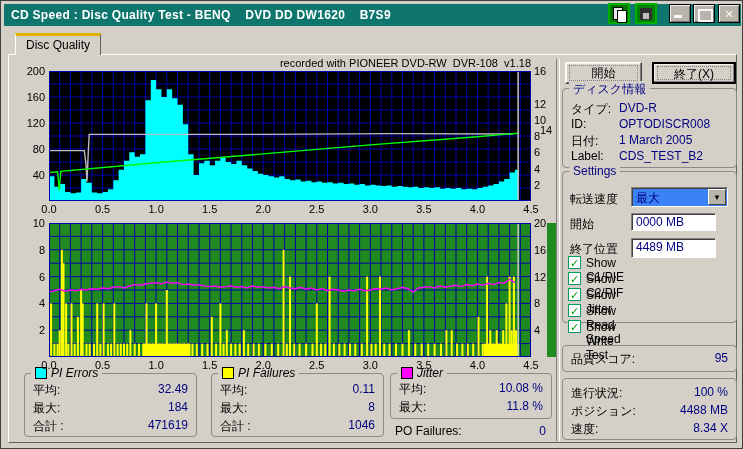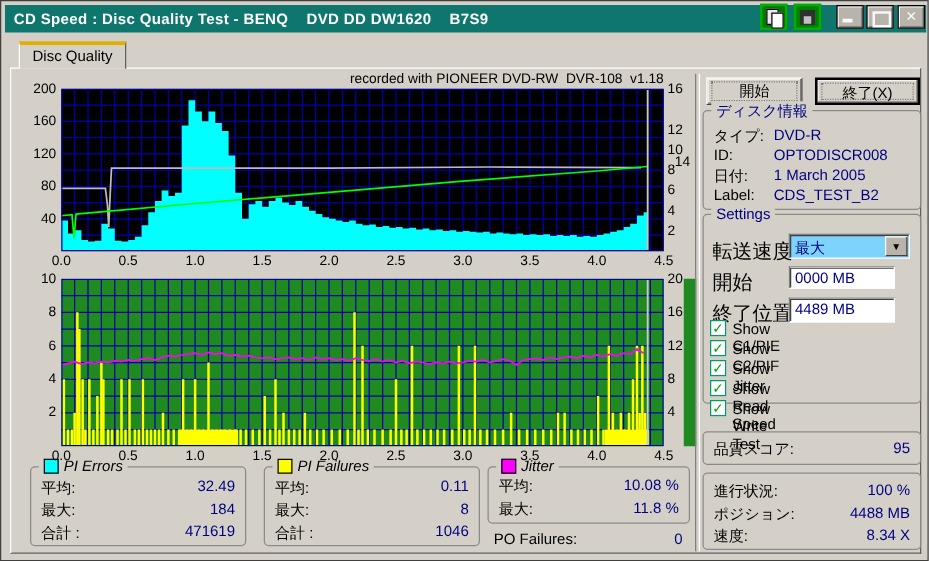--- a/index.html
+++ b/index.html
@@ -25,27 +25,27 @@
   .gtitle{position:absolute;top:-8px;left:6px;background:#d4d0c8;padding:0 4px;font-size:12px;color:#000080;display:flex;align-items:center;gap:4px;}
   .gtitle.black{color:#000;font-style:italic;}
   .swatch{display:inline-block;width:10px;height:10px;border:1px solid #000;}
   .srow{position:absolute;left:8px;right:8px;height:16px;font-size:12px;}
   .srow .lbl{position:absolute;left:0;color:#000;}
   .srow .val{position:absolute;right:0;color:#000080;}
   .btn{position:absolute;height:22px;background:#d4d0c8;border:1px solid;border-color:#ffffff #404040 #404040 #ffffff;box-shadow:inset -1px -1px 0 #808080, inset 1px 1px 0 #f4f2ee;font-size:12px;text-align:center;line-height:20px;box-sizing:border-box;}
   .btn .inner{position:absolute;left:3px;top:2px;right:3px;bottom:2px;border:1px dotted #808080;line-height:15px;}
   .btn.default{border:2px solid #000;line-height:17px;}
   .field{position:absolute;background:#ffffff;border:1px solid;border-color:#808080 #ffffff #ffffff #808080;box-shadow:inset 1px 1px 0 #404040;font-size:12px;color:#000080;padding:1px 4px;box-sizing:border-box;line-height:14px;}
-  .combo{position:absolute;background:#7dd3fc;border:1px solid;border-color:#808080 #ffffff #ffffff #808080;box-shadow:inset 1px 1px 0 #404040;box-sizing:border-box;padding-left:29px;}
+  .combo{position:absolute;background:#3b82f6;border:1px solid;border-color:#808080 #ffffff #ffffff #808080;box-shadow:inset 1px 1px 0 #404040;box-sizing:border-box;padding-left:29px;}
   .combo .cval{position:absolute;left:4px;top:2px;font-size:12px;color:#000080;}
   .combo .carrow{position:absolute;right:1px;top:1px;bottom:1px;width:16px;background:#b8b4ac;border:1px solid #fff;border-right-color:#404040;border-bottom-color:#404040;font-size:8px;color:#000;text-align:center;line-height:15px;}
   .cbrow{position:absolute;left:567px;height:15px;font-size:12px;color:#000;}
   .cbbox{position:absolute;left:0;top:0;width:13px;height:13px;background:#fff;border:1px solid #009e60;color:#00a000;font-size:11px;font-weight:bold;line-height:12px;text-align:center;box-sizing:border-box;}
   .cblabel{position:absolute;left:18px;top:0;}
-  .glabel{font-size:16px;color:#000;position:absolute;}
+  .glabel{font-size:12px;color:#000;position:absolute;}
 </style>
 </head>
 <body>
 
 <div id="window">
 
   <div class="titlebar">
     <span class="titletext">CD Speed : Disc Quality Test - BENQ    DVD DD DW1620    B7S9</span>
   </div>
   <span class="tb-icon copy"></span>

